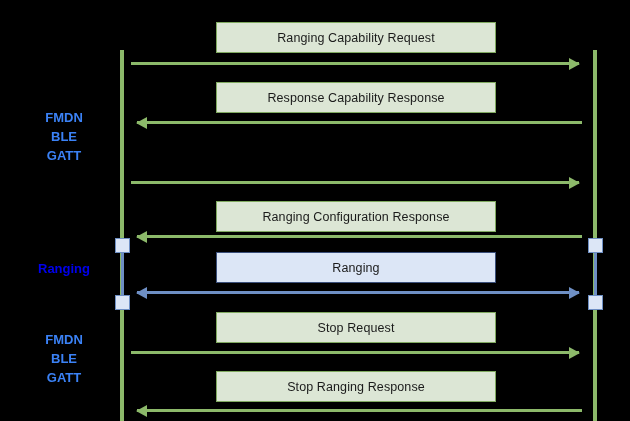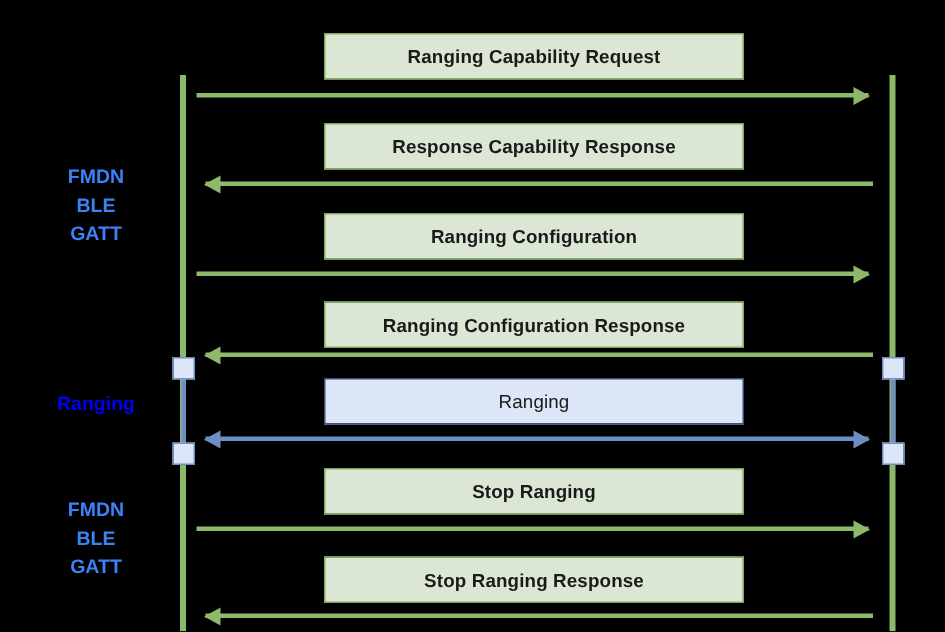--- a/index.html
+++ b/index.html
@@ -57,21 +57,20 @@
     display:flex;
     align-items:center;
     justify-content:center;
     font-size:12.5px;
     color:#1a1a1a;
     letter-spacing:0.1px;
   }
   .msgbox.green{
     background:#dce6d5;
     border:1px solid #7fa95f;
-    font-weight:bold;
   }
   .msgbox.blue{
     background:#dce6f6;
     border:1px solid #3a4f7a;
   }
 
   
   .arrow{
     position:absolute;
     height:3px;
@@ -150,23 +149,20 @@
   </div>
 
   <div class="msgbox green" style="top:82px;">
     <span>Response Capability Response</span>
   </div>
   <div class="arrow green" style="left:137px; top:121px; width:445px;">
     <div class="shaft"></div>
     <div class="head left"></div>
   </div>
 
-  <div class="msgbox green" style="top:142px;">
-    <span>Ranging Configuration</span>
-  </div>
   <div class="arrow green" style="left:131px; top:181px; width:448px;">
     <div class="shaft"></div>
     <div class="head right"></div>
   </div>
 
   <div class="msgbox green" style="top:201px;justify-content:center;">
     <span>Ranging Configuration Response</span>
   </div>
   <div class="arrow green" style="left:137px; top:235px; width:445px;">
     <div class="shaft"></div>
@@ -176,21 +172,21 @@
   <div class="msgbox blue" style="top:252px;">
     <span>Ranging</span>
   </div>
   <div class="arrow blue" style="left:137px; top:291px; width:442px;">
     <div class="shaft"></div>
     <div class="head left"></div>
     <div class="head right"></div>
   </div>
 
   <div class="msgbox green" style="top:312px;">
-    <span>Stop Ranging</span>
+    <span>Stop Request</span>
   </div>
   <div class="arrow green" style="left:131px; top:351px; width:448px;">
     <div class="shaft"></div>
     <div class="head right"></div>
   </div>
 
   <div class="msgbox green" style="top:371px;">
     <span>Stop Ranging Response</span>
   </div>
   <div class="arrow green" style="left:137px; top:409px; width:445px;">

